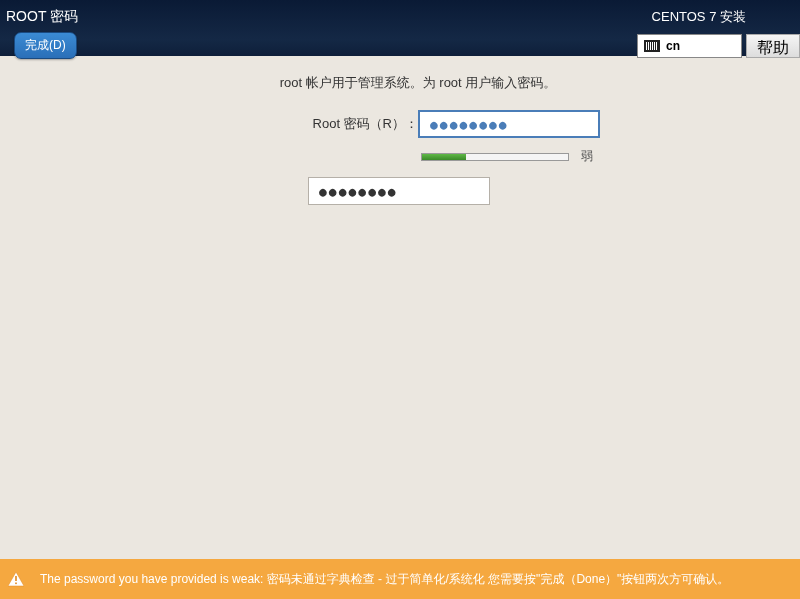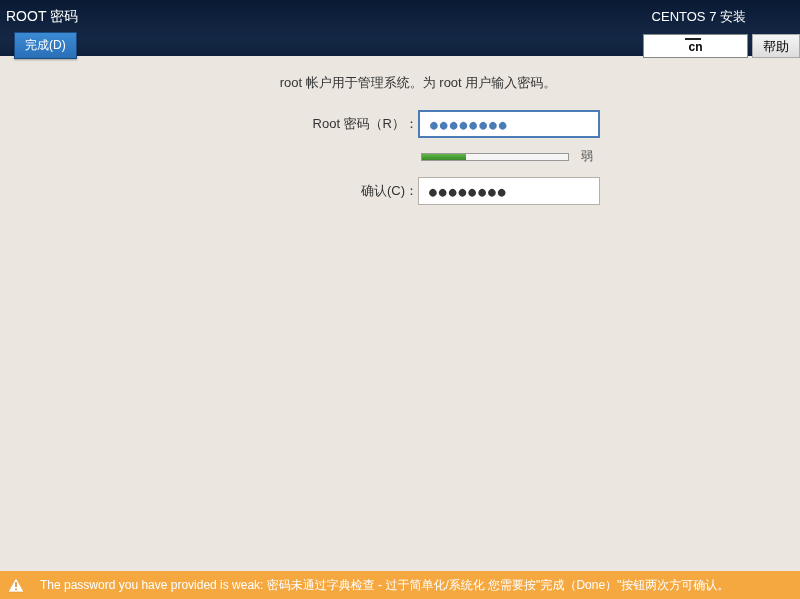--- a/index.html
+++ b/index.html
@@ -26,21 +26,21 @@
       position: absolute;
       top: 8px;
       left: 6px;
     }
     .done-button {
       position: absolute;
       top: 32px;
       left: 14px;
       background: linear-gradient(180deg, #3b8bd4 0%, #2a6fb8 100%);
       border: 1px solid #1a4a80;
-      border-radius: 0;
+      border-radius: 7px;
       color: #fff;
       font-size: 12px;
       padding: 4px 10px;
       cursor: pointer;
       box-shadow: 0 1px 2px rgba(0,0,0,0.3);
     }
     .header-right {
       position: absolute;
       right: 0;
       top: 0;
@@ -59,21 +59,20 @@
       gap: 4px;
     }
     .keyboard-indicator {
       background: #fff;
       border: 1px solid #888;
       display: flex;
       align-items: center;
       padding: 3px 6px;
       width: 105px;
       height: 24px;
-      flex-direction: column;
     }
     .keyboard-icon {
       width: 16px;
       height: 12px;
       background: #222;
       position: relative;
       margin-right: 6px;
     }
     .keyboard-icon::before {
       content: "";
@@ -83,21 +82,21 @@
     }
     .keyboard-lang {
       font-weight: bold;
       font-size: 12px;
       color: #000;
     }
     .help-button {
       background: linear-gradient(180deg, #f5f5f5 0%, #ddd 100%);
       border: 1px solid #aaa;
       padding: 3px 10px;
-      font-size: 13px;
+      font-size: 16px;
       color: #000;
       height: 24px;
       cursor: pointer;
     }
     .content {
       padding-top: 18px;
       color: #333;
       margin-left: 36px;
     }
     .instruction {
@@ -154,21 +153,21 @@
     .strength-label {
       font-size: 12px;
       color: #555;
     }
     .warning-bar {
       position: absolute;
       bottom: 0;
       left: 0;
       right: 0;
       background: #f5a840;
-      height: 28px;
+      height: 40px;
       display: flex;
       align-items: center;
       padding: 0 8px;
       color: #fff;
       font-size: 12px;
     }
     .warning-icon {
       width: 16px;
       height: 15px;
       margin-right: 16px;
@@ -206,21 +205,20 @@
   </div>
 
   <div class="strength-row">
     <div class="strength-bar">
       <div class="strength-fill"></div>
     </div>
     <div class="strength-label">弱</div>
   </div>
 
   <div class="form-row">
-    <div class="form-label">确认(C)：</div>
     <input type="text" class="password-input confirm" value="●●●●●●●●" style="">
   </div>
 </div>
 
 <div class="warning-bar">
   <svg class="warning-icon" viewBox="0 0 16 15">
     <path d="M8 0 L16 14 L0 14 Z" fill="#fff" stroke="#e08820" stroke-width="0.5"></path>
     <rect x="7.2" y="4" width="1.6" height="5" fill="#e08820"></rect>
     <rect x="7.2" y="10.5" width="1.6" height="1.6" fill="#e08820"></rect>
   </svg>

